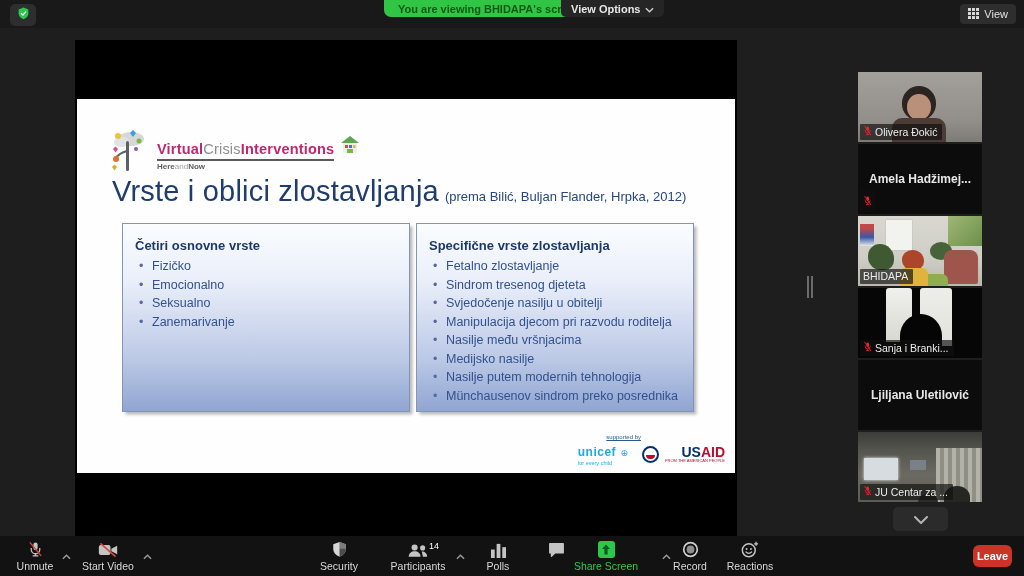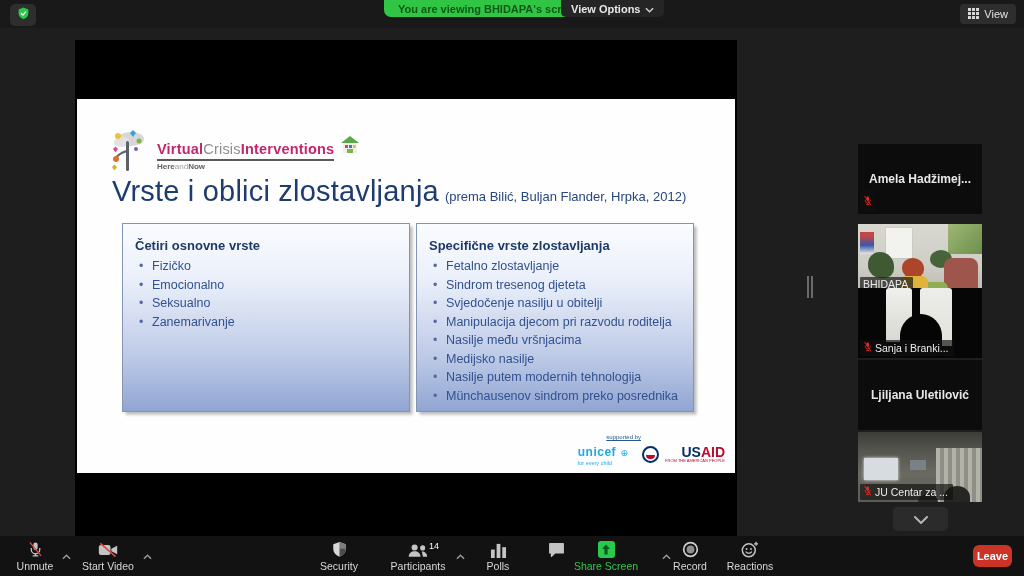--- a/index.html
+++ b/index.html
@@ -246,35 +246,54 @@
       </div>
 
     </div>
   </div>
 
   <div class="divider-handle">
       <span></span>
       <span></span>
     </div>
 
+  <div class="tile" style="top:72px;">
+    <div class="scene scene-olivera">
+      <div class="hair"></div>
+        <div class="face"></div>
+        <div class="body"></div>
+    </div>
+    <div class="name-label">
+      <span>
+        <svg width="9" height="11" viewBox="0 0 24 28">
+            <rect x="9" y="3" width="7" height="12" rx="3.5" fill="#e02b2b"></rect>
+            <path d="M6 12v2a6.5 6.5 0 0 0 13 0v-2" stroke="#e02b2b" stroke-width="2.2" fill="none"></path>
+            <line x1="12.5" y1="21" x2="12.5" y2="25" stroke="#e02b2b" stroke-width="2.2"></line>
+            <line x1="8" y1="25" x2="17" y2="25" stroke="#e02b2b" stroke-width="2.2"></line>
+            <line x1="4" y1="2" x2="21" y2="26" stroke="#e02b2b" stroke-width="2.4"></line>
+          </svg>
+      </span>
+      <span>Olivera Đokić</span>
+    </div>
+  </div>
 
   <div class="tile" style="top:144px;">
     <div class="center-name">Amela Hadžimej...</div>
     <div class="mic-only">
       <svg width="9" height="11" viewBox="0 0 24 28">
           <rect x="9" y="3" width="7" height="12" rx="3.5" fill="#e02b2b"></rect>
           <path d="M6 12v2a6.5 6.5 0 0 0 13 0v-2" stroke="#e02b2b" stroke-width="2.2" fill="none"></path>
           <line x1="12.5" y1="21" x2="12.5" y2="25" stroke="#e02b2b" stroke-width="2.2"></line>
           <line x1="8" y1="25" x2="17" y2="25" stroke="#e02b2b" stroke-width="2.2"></line>
           <line x1="4" y1="2" x2="21" y2="26" stroke="#e02b2b" stroke-width="2.4"></line>
         </svg>
     </div>
   </div>
 
-  <div class="tile active" style="top:224px;">
+  <div class="tile active" style="top:216px;">
     <div class="scene scene-bhidapa">
       <div class="window"></div>
         <div class="poster"></div>
         <div class="art"></div>
       <div class="plant1"></div>
         <div class="plant2"></div>
       <div class="chair1"></div>
         <div class="chair2"></div>
       <div class="hair"></div>
         <div class="torso"></div>

